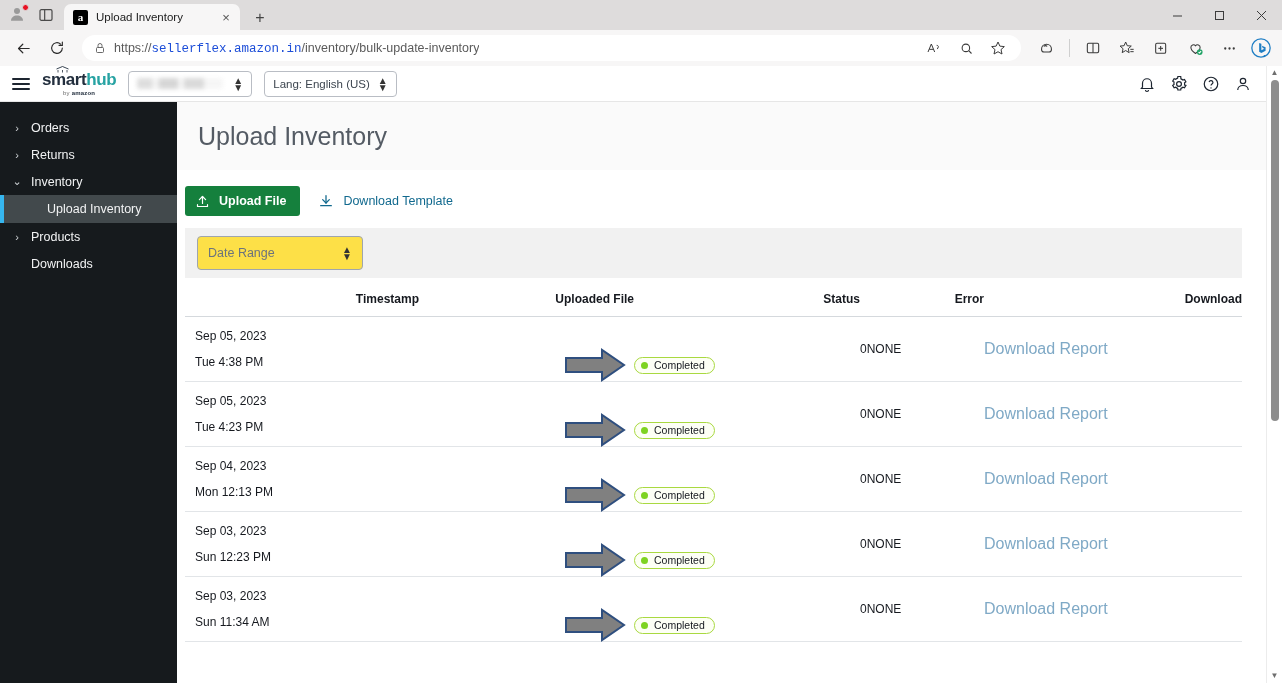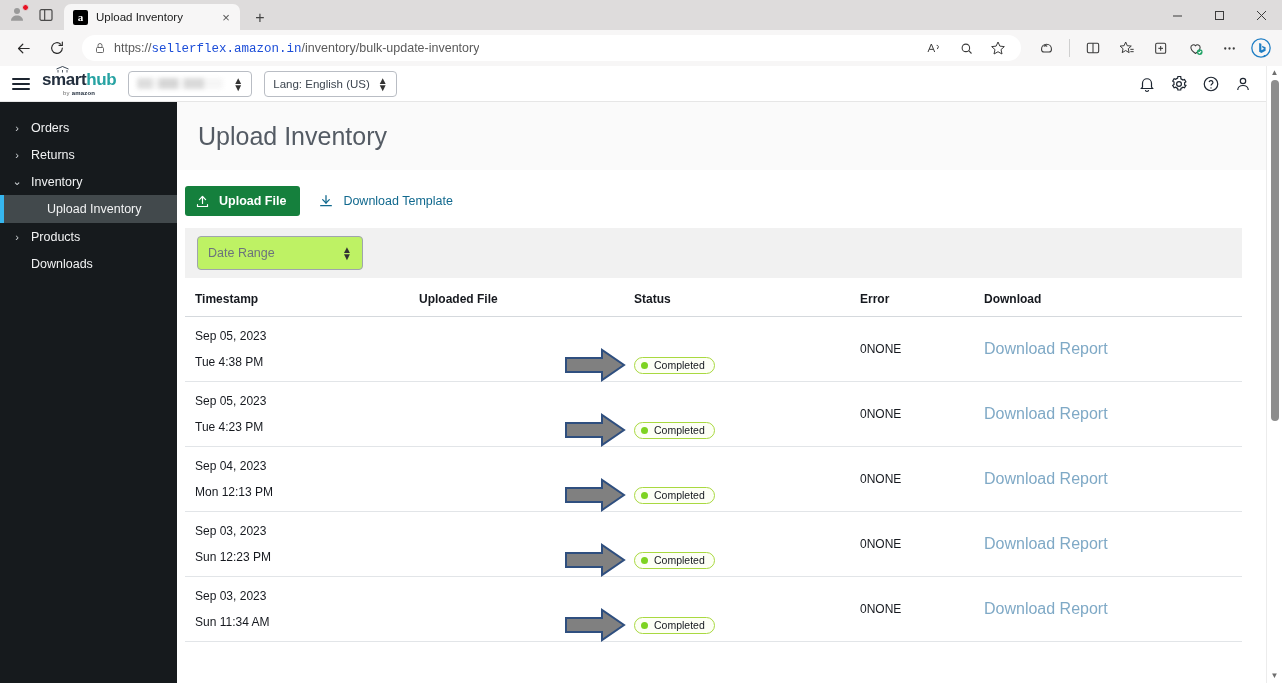--- a/index.html
+++ b/index.html
@@ -148,28 +148,28 @@
   .section-title { font-size: 16.5px; font-weight: bold; color: #16191f; }
   .refresh {
     margin-left: auto; display: flex; align-items: center; gap: 8px;
     color: #0b6a9e; font-size: 12.5px; cursor: pointer;
   }
 
   .filterbar {
     background: #f1f1f1; height: 50px; display: flex; align-items: center; padding-left: 12px;
   }
   .daterange {
-    width: 166px; height: 34px; background: #bef264; border: 1px solid #9fa5ad; border-radius: 4px;
+    width: 166px; height: 34px; background: #fde047; border: 1px solid #9fa5ad; border-radius: 4px;
     display: flex; align-items: center; padding: 0 10px; cursor: pointer;
   }
   .daterange .lbl { font-size: 12.5px; color: #6c737c; }
 
   table.grid { width: 100%; border-collapse: collapse; table-layout: fixed; }
   table.grid th {
-    text-align: left; font-size: 12px; color: #16191f; font-weight: bold;
+    text-align: right; font-size: 12px; color: #16191f; font-weight: bold;
     padding: 14px 0 10px 0; border-bottom: 1px solid #d5d9dd;
   }
   table.grid td {
     font-size: 12px; color: #16191f; padding: 0; border-bottom: 1px solid #e2e5e8;
     height: 65px; vertical-align: middle;
   }
   .col-ts { width: 234px; padding-left: 10px !important; }
   .col-file { width: 215px; }
   .col-status { width: 226px; }
   .col-err { width: 124px; }

